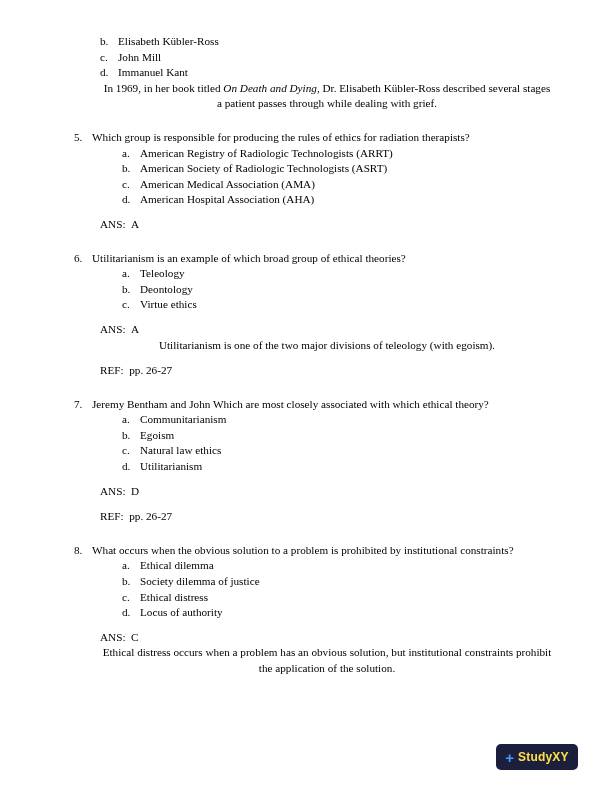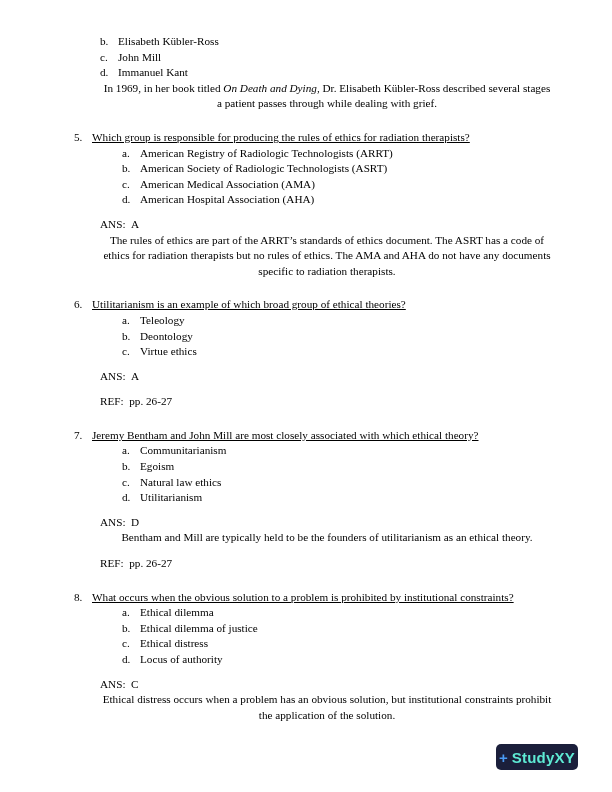--- a/index.html
+++ b/index.html
@@ -70,21 +70,20 @@
   }
   .q-num {
     width: 22px;
     flex: 0 0 22px;
     text-align: left;
     padding-left: 4px;
     box-sizing: border-box;
   }
   .q-text {
     flex: 1 1 auto;
-    text-decoration: underline;
   }
   .q-options {
     margin-left: 52px;
   }
   .q-options .opt-row {
     display: flex;
   }
   i {
     font-style: italic;
   }
@@ -102,22 +101,22 @@
     gap: 4px;
     font-family: "Liberation Sans", sans-serif;
   }
   .wm-plus {
     color: #4a9bf5;
     font-size: 15px;
     font-weight: bold;
     line-height: 1;
   }
   .wm-text {
-    color: #5eead4;
-    font-size: 15px;
+    color: #fde047;
+    font-size: 12px;
     font-weight: bold;
     letter-spacing: 0.2px;
   }
 </style>
 </head>
 <body>
 
 <div class="page">
 
   <div class="cont-options">
@@ -157,21 +156,20 @@
         <span class="opt-text">American Medical Association (AMA)</span>
       </div>
       <div class="opt-row">
         <span class="opt-letter">d.</span>
         <span class="opt-text">American Hospital Association (AHA)</span>
       </div>
     </div>
     <div class="ans-line">
       <span class="ans-label">ANS:</span>&nbsp;&nbsp;<span>A</span>
     </div>
-    <div class="rationale">The rules of ethics are part of the ARRT’s standards of ethics document. The ASRT has a code of ethics for radiation therapists but no rules of ethics. The AMA and AHA do not have any documents specific to radiation therapists.</div>
   </div>
 
   <div class="q-block">
     <div class="q-head">
       <span class="q-num">6.</span>
       <span class="q-text">Utilitarianism is an example of which broad group of ethical theories?</span>
     </div>
     <div class="q-options">
       <div class="opt-row">
         <span class="opt-letter">a.</span>
@@ -182,29 +180,30 @@
         <span class="opt-text">Deontology</span>
       </div>
       <div class="opt-row">
         <span class="opt-letter">c.</span>
         <span class="opt-text">Virtue ethics</span>
       </div>
     </div>
     <div class="ans-line">
       <span class="ans-label">ANS:</span>&nbsp;&nbsp;<span>A</span>
     </div>
+    <div class="rationale">Utilitarianism is one of the two major divisions of teleology (with egoism).</div>
     <div class="ref-line">
       <span>REF:</span>&nbsp;&nbsp;<span>pp. 26-27</span>
     </div>
   </div>
 
   <div class="q-block">
     <div class="q-head">
       <span class="q-num">7.</span>
-      <span class="q-text">Jeremy Bentham and John Mill are most closely associated with which ethical theory?</span>
+      <span class="q-text">Jeremy Bentham and John Which are most closely associated with which ethical theory?</span>
     </div>
     <div class="q-options">
       <div class="opt-row">
         <span class="opt-letter">a.</span>
         <span class="opt-text">Communitarianism</span>
       </div>
       <div class="opt-row">
         <span class="opt-letter">b.</span>
         <span class="opt-text">Egoism</span>
       </div>
@@ -213,39 +212,38 @@
         <span class="opt-text">Natural law ethics</span>
       </div>
       <div class="opt-row">
         <span class="opt-letter">d.</span>
         <span class="opt-text">Utilitarianism</span>
       </div>
     </div>
     <div class="ans-line">
       <span class="ans-label">ANS:</span>&nbsp;&nbsp;<span>D</span>
     </div>
-    <div class="rationale">Bentham and Mill are typically held to be the founders of utilitarianism as an ethical theory.</div>
     <div class="ref-line">
       <span>REF:</span>&nbsp;&nbsp;<span>pp. 26-27</span>
     </div>
   </div>
 
   <div class="q-block">
     <div class="q-head">
       <span class="q-num">8.</span>
       <span class="q-text">What occurs when the obvious solution to a problem is prohibited by institutional constraints?</span>
     </div>
     <div class="q-options">
       <div class="opt-row">
         <span class="opt-letter">a.</span>
         <span class="opt-text">Ethical dilemma</span>
       </div>
       <div class="opt-row">
         <span class="opt-letter">b.</span>
-        <span class="opt-text">Ethical dilemma of justice</span>
+        <span class="opt-text">Society dilemma of justice</span>
       </div>
       <div class="opt-row">
         <span class="opt-letter">c.</span>
         <span class="opt-text">Ethical distress</span>
       </div>
       <div class="opt-row">
         <span class="opt-letter">d.</span>
         <span class="opt-text">Locus of authority</span>
       </div>
     </div>

